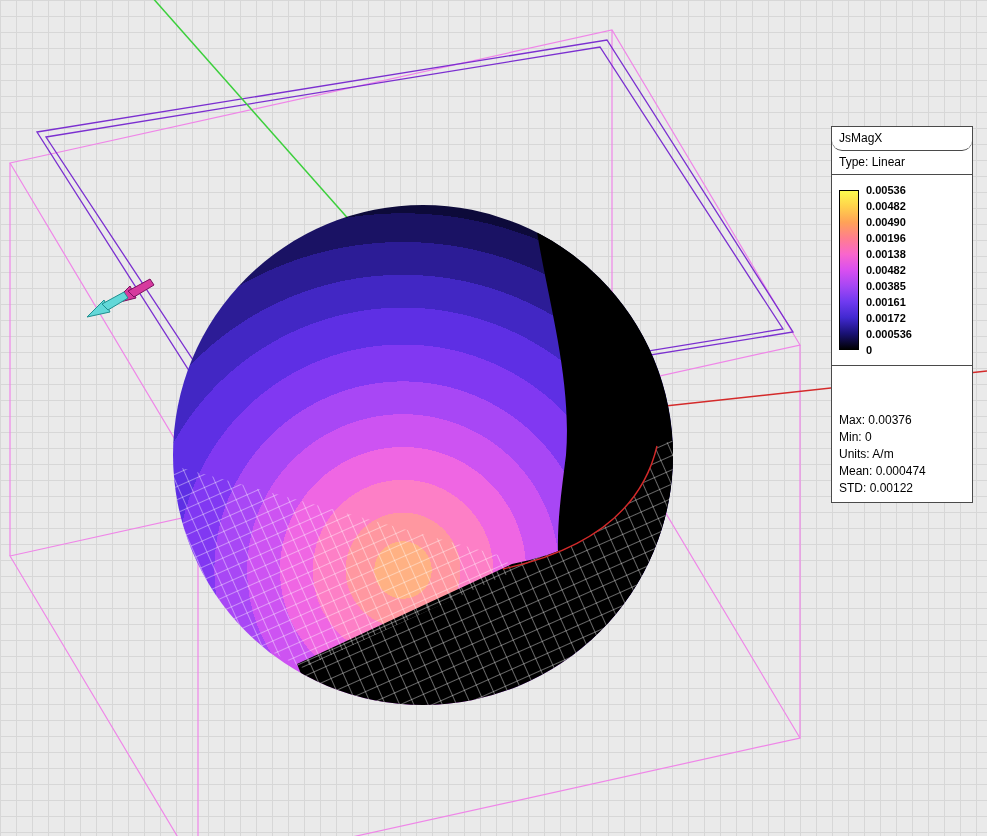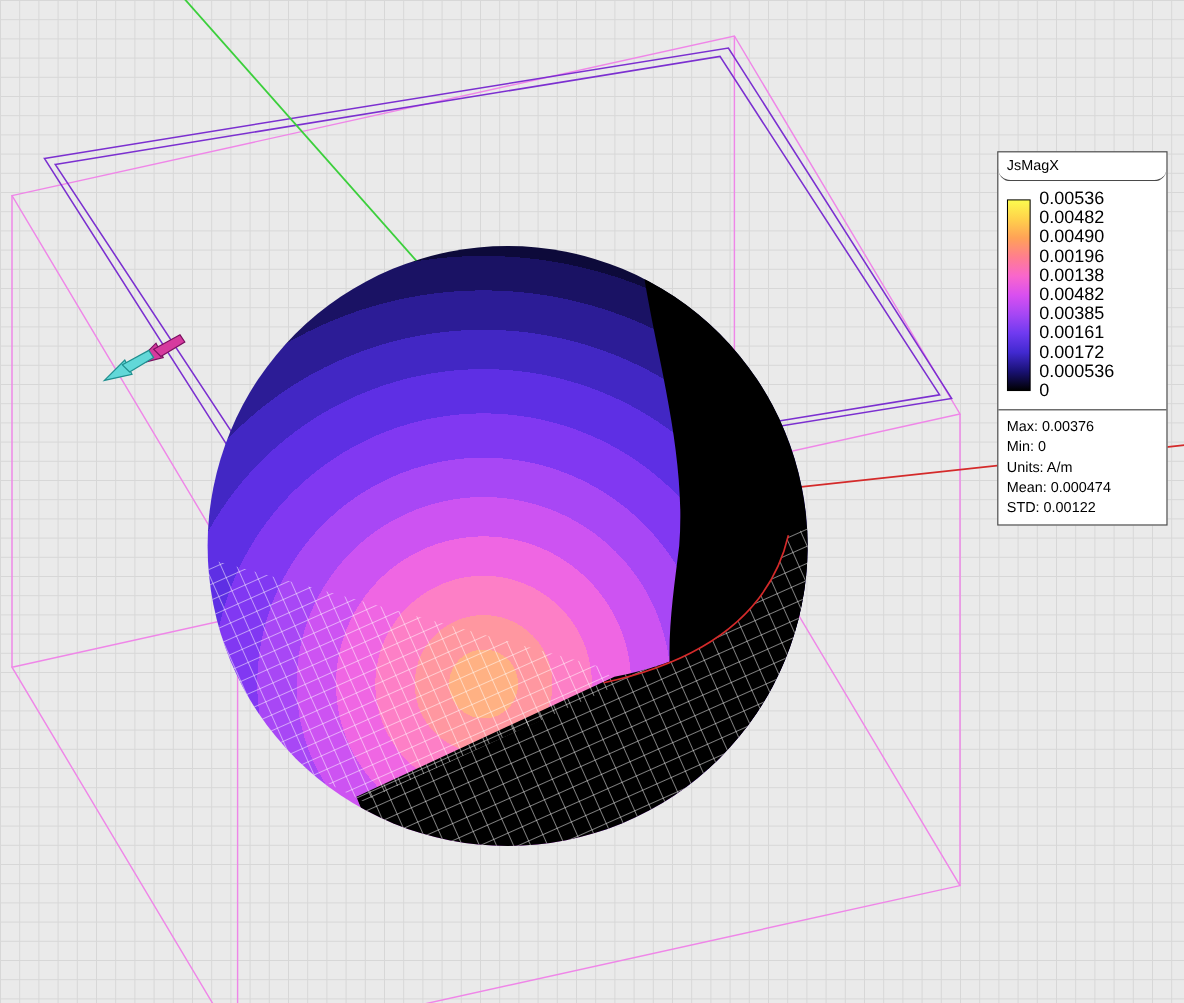--- a/index.html
+++ b/index.html
@@ -16,22 +16,22 @@
   .legend{
     position:absolute;left:831px;top:126px;width:142px;
     background:#ffffff;border:1px solid #4a4a4a;color:#000;
     font-size:12px;box-sizing:border-box;
   }
   .legend-title{padding:4px 7px;border-bottom:1px solid #4a4a4a;line-height:15px;border-radius:10px;}
   .legend-type{padding:4px 7px;border-bottom:1px solid #4a4a4a;line-height:15px;}
   .legend-scale{display:flex;padding:7px 4px 7px 7px;border-bottom:1px solid #4a4a4a;}
   .cbar{margin-top:8px;flex:0 0 auto;}
   .scale-labels{margin-left:7px;}
-  .scale-labels div{height:16px;line-height:16px;font-size:15px;white-space:nowrap;}
-  .legend-stats{padding:5px 7px;}
+  .scale-labels div{height:16px;line-height:16px;font-size:11px;white-space:nowrap;font-weight:bold;}
+  .legend-stats{padding:5px 7px;margin-top:41px;}
   .legend-stats div{line-height:17px;font-size:12px;white-space:nowrap;}
 </style>
 </head>
 <body>
 
 <div class="stage">
 
   <svg class="scene" width="987" height="836" viewBox="0 0 987 836">
     <defs>
       <clipPath id="sphereClip">
@@ -107,20 +107,21 @@
       </g>
       <g stroke="#1f8f8f" stroke-width="1" fill="#62d8d8">
         <polygon points="87,317 104,300 110,312"></polygon>
         <polygon points="102,304 124,292 128,298 108,310"></polygon>
       </g>
     </g>
   </svg>
 
   <div class="legend">
     <div class="legend-title">JsMagX</div>
+    <div class="legend-type">Type: Linear</div>
     <div class="legend-scale">
       <svg class="cbar" width="20" height="160">
         <defs>
           <linearGradient id="cbarGrad" x1="0" y1="0" x2="0" y2="1">
             <stop offset="0%" stop-color="#fcfc4e"></stop>
             <stop offset="10%" stop-color="#ffd24b"></stop>
             <stop offset="20%" stop-color="#ffa257"></stop>
             <stop offset="30%" stop-color="#ff7e8e"></stop>
             <stop offset="40%" stop-color="#f966cc"></stop>
             <stop offset="50%" stop-color="#d94ff0"></stop>

